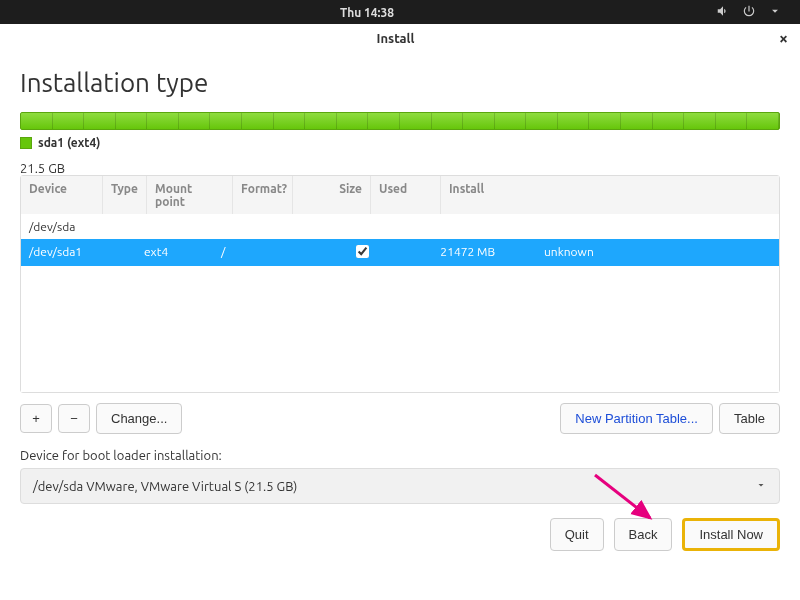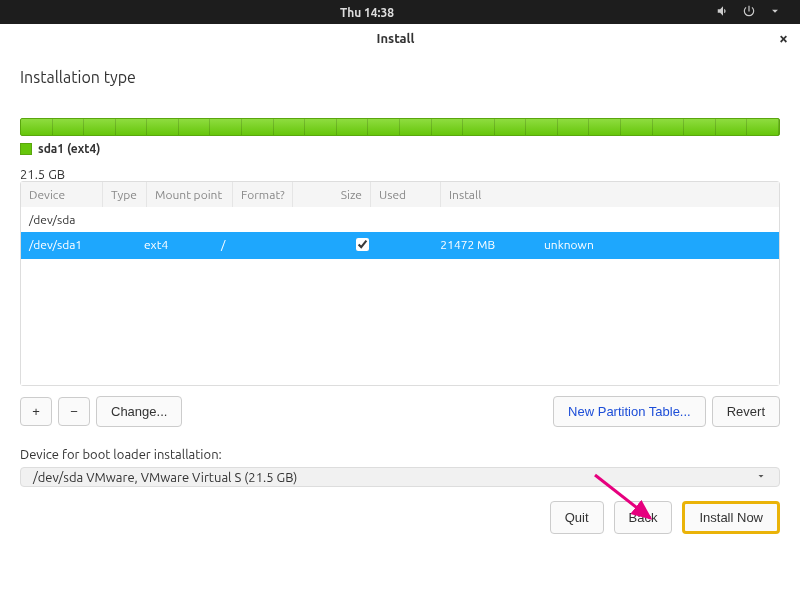--- a/index.html
+++ b/index.html
@@ -5,49 +5,49 @@
 * { margin: 0; padding: 0; box-sizing: border-box; }
 body { font-family: Ubuntu, "Segoe UI", sans-serif; font-size: 13px; color: #333; background: #fff; width: 800px; height: 600px; overflow: hidden; position: relative; }
 .topbar { background: #1d1d1d; color: #ddd; height: 24px; display: flex; align-items: center; padding: 0 18px; font-size: 12px; font-weight: 600; }
 .topbar .center { flex: 1; text-align: center; }
 .topbar .icons { display: flex; gap: 12px; align-items: center; }
 .topbar .icons svg { width: 14px; height: 14px; fill: #ccc; }
 .window-header { display: flex; align-items: center; height: 28px; padding: 0 12px; font-weight: 600; font-size: 13px; }
 .window-header .title { flex: 1; text-align: center; }
 .window-header .close { font-size: 16px; cursor: pointer; }
 .content { padding: 16px 20px 0 20px; }
-h1 { font-size: 16px; font-weight: 400; margin-bottom: 32px; }
+h1 { font-size: 26px; font-weight: 400; margin-bottom: 15px; }
 .usage-bar { height: 18px; background: linear-gradient(#8edc3f,#66c60b); border: 1px solid #5aa60e; border-radius: 2px; margin-bottom: 6px; position: relative; }
 .usage-bar .ticks { position: absolute; inset: 0; display: flex; }
 .usage-bar .ticks span { flex: 1; border-right: 1px solid rgba(0,0,0,.15); }
 .legend { display: flex; align-items: center; gap: 6px; font-size: 12px; margin-bottom: 12px; }
 .legend .swatch { width: 12px; height: 12px; background: #66c60b; border: 1px solid #5aa60e; }
 .table { border: 1px solid #ddd; border-radius: 3px; }
-.thead { display: flex; background: #f5f5f5; font-weight: 400; color: #888; font-size: 12px; }
+.thead { display: flex; background: #f5f5f5; font-weight: 700; color: #888; font-size: 12px; }
 .thead > div, .row > div { padding: 6px 8px; border-right: 1px solid #e5e5e5; }
 .thead > div:last-child, .row > div:last-child { border-right: none; }
 .col-device { width: 82px; }
 .col-type { width: 44px; }
 .col-mount { width: 86px; }
 .col-format { width: 60px; text-align: center; }
 .col-size { width: 78px; text-align: right; padding-right: 12px; }
 .col-used { width: 70px; }
 .col-system { flex: 1; }
 .tbody { height: 178px; background: #fff; overflow: auto; }
 .row { display: flex; font-size: 12px; }
 .row.plain > div { border-right: none; }
 .row.selected { background: #1ea7fd; color: #fff; gap: 33px; }
 .row.selected .col-format input { accent-color: #fff; }
 .toolbar { display: flex; gap: 6px; margin-top: 10px; align-items: center; }
 .btn { background: #fafafa; border: 1px solid #ccc; border-radius: 4px; padding: 7px 14px; font-size: 13px; cursor: pointer; color: #333; }
 .btn.small { padding: 6px 10px; min-width: 32px; text-align: center; }
 .btn.disabled { color: #1d4ed8; cursor: default; }
 .spacer { flex: 1; }
-.label { font-size: 13px; margin: 20px 0 6px 0; }
-.dropdown { background: #f1f1f1; border: 1px solid #ddd; border-radius: 4px; padding: 2px 12px; display: flex; align-items: center; font-size: 13px; cursor: pointer; }
+.label { font-size: 13px; margin: 14px 0 6px 0; }
+.dropdown { background: #f1f1f1; border: 1px solid #ddd; border-radius: 4px; padding: 10px 12px; display: flex; align-items: center; font-size: 13px; cursor: pointer; }
 .dropdown .chev { margin-left: auto; }
 .footer { display: flex; justify-content: flex-end; gap: 10px; padding: 14px 20px; }
 .btn.primary-outline { border: 3px solid #eab308; padding: 6px 14px; font-weight: 500; }
 .arrow { position: absolute; right: 130px; bottom: 70px; pointer-events: none; }
 </style>
 </head>
 <body>
 
 <div class="topbar">
   <div class="center">Thu 14:38</div>
@@ -139,21 +139,21 @@
       </div>
     </div>
   </div>
 
   <div class="toolbar">
     <button class="btn small">+</button>
     <button class="btn small">−</button>
     <button class="btn">Change...</button>
     <div class="spacer"></div>
     <button class="btn disabled">New Partition Table...</button>
-    <button class="btn">Revert</button>
+    <button class="btn">Table</button>
   </div>
 
   <div class="label">Device for boot loader installation:</div>
   <div class="dropdown">
     <span>/dev/sda   VMware, VMware Virtual S (21.5 GB)</span>
     <span class="chev"><svg width="12" height="12" viewBox="0 0 24 24" fill="#555">
           <path d="M7 10l5 5 5-5z"></path>
         </svg></span>
   </div>
 </div>

